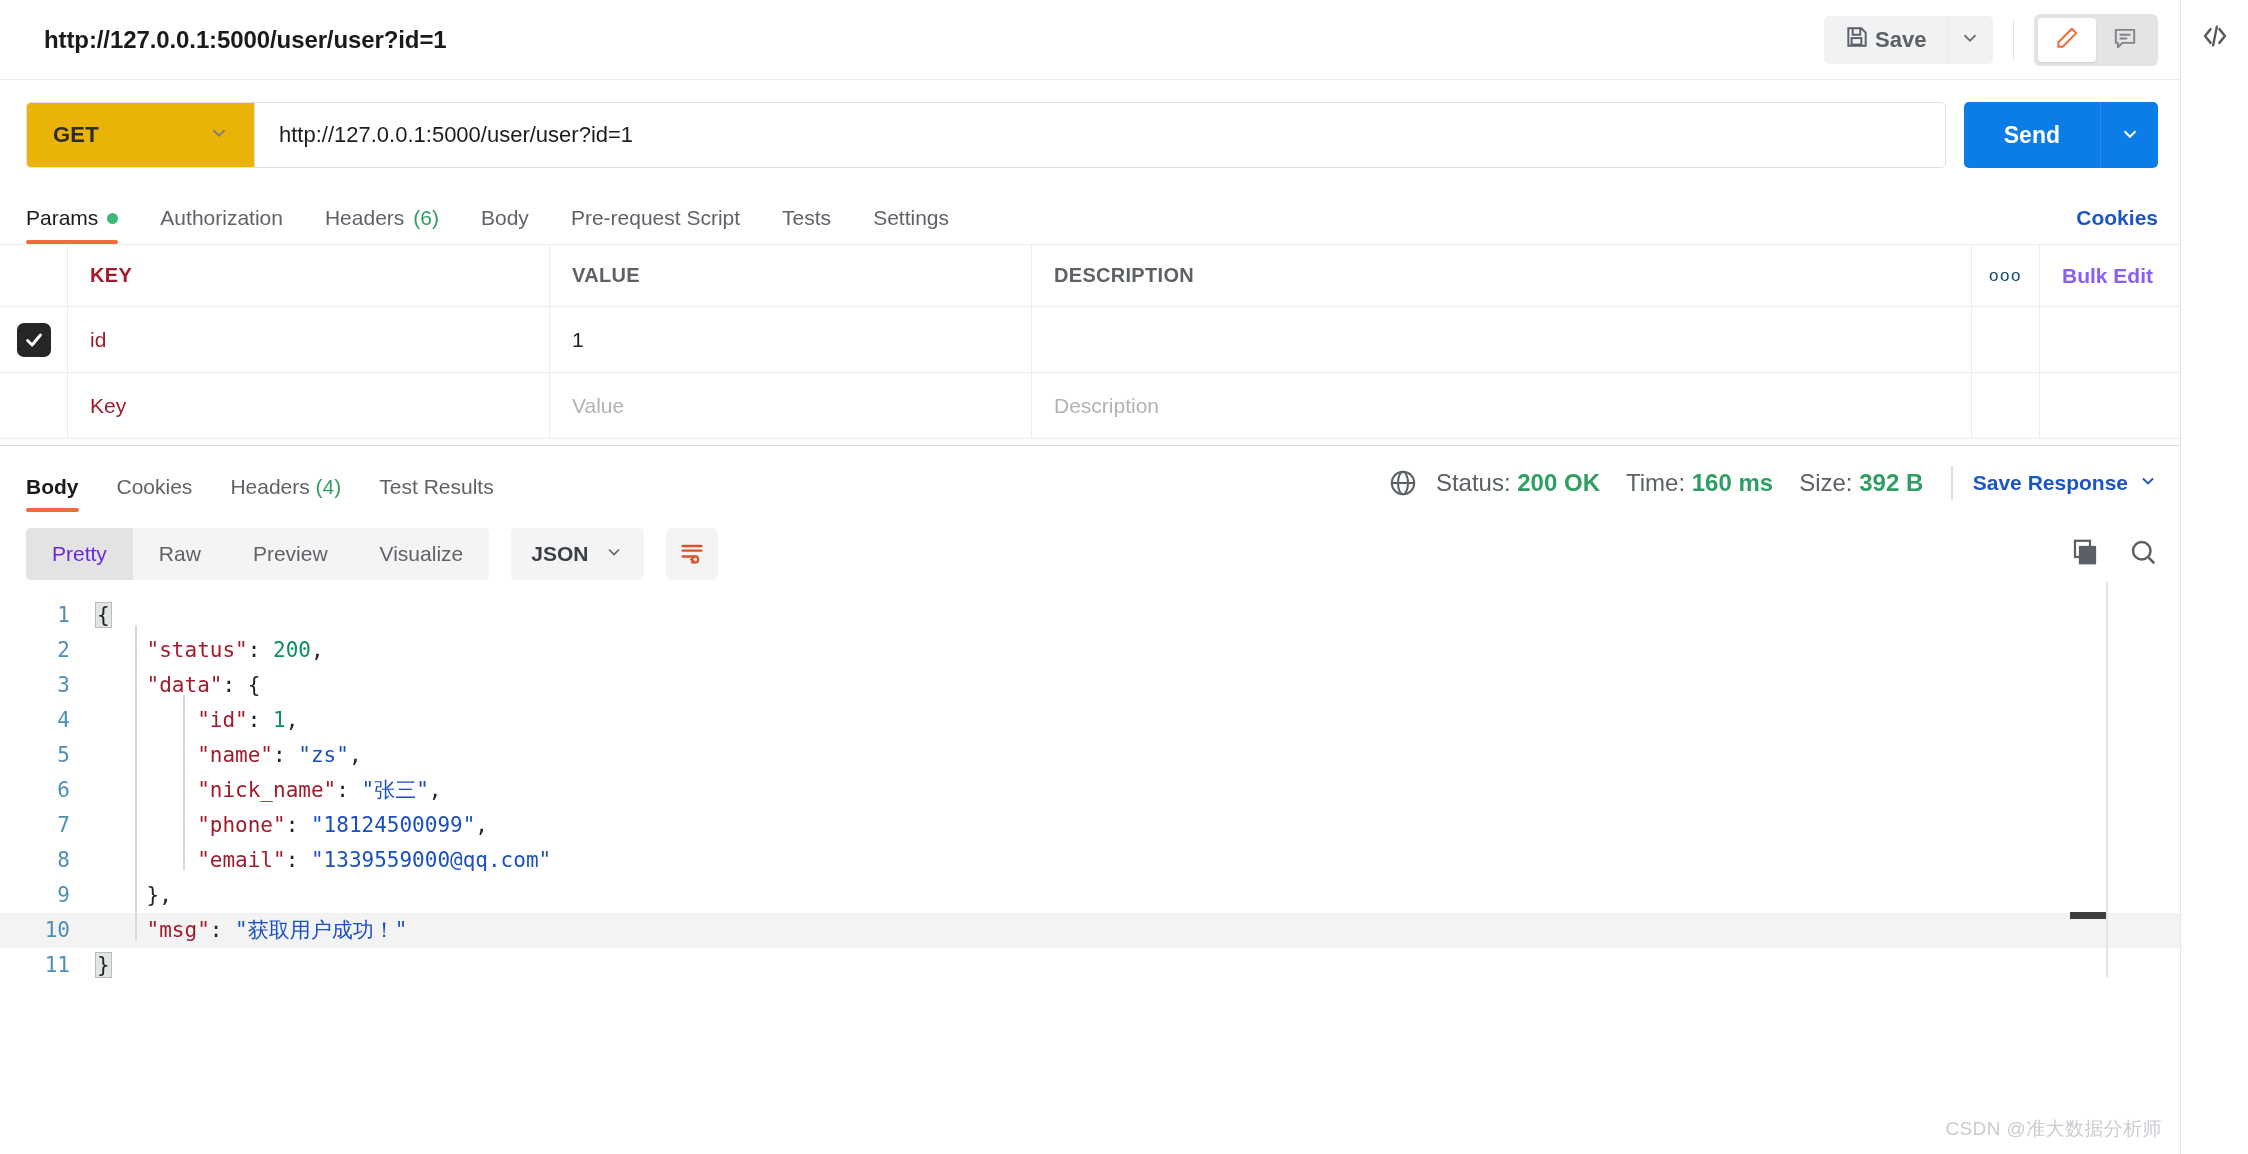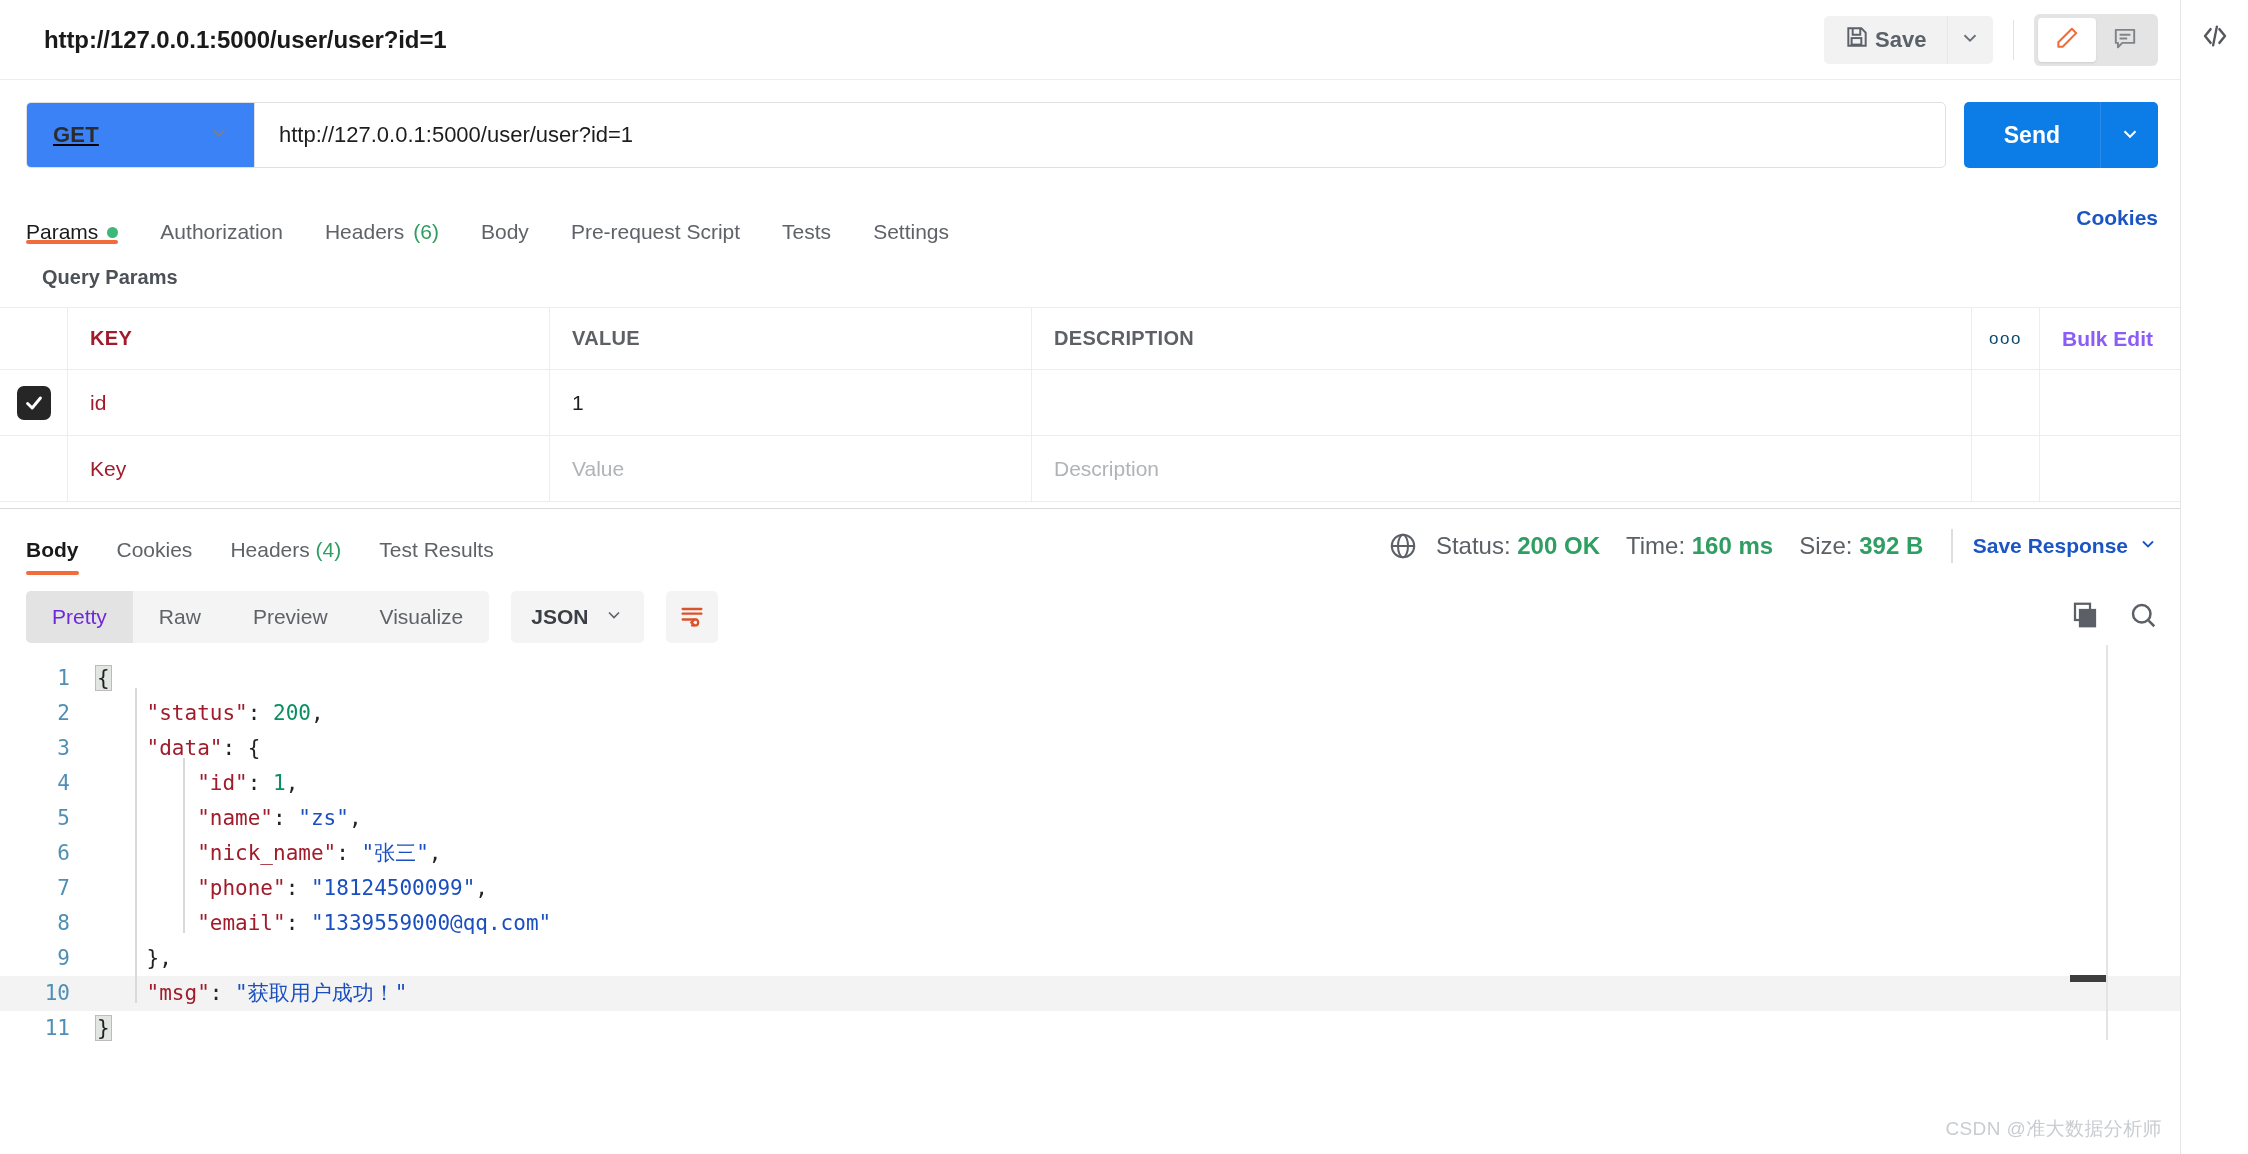--- a/index.html
+++ b/index.html
@@ -53,21 +53,21 @@
 
   
   .url-row { display: flex; align-items: center; padding: 22px 22px 22px 26px; gap: 18px; }
   .url-box {
     flex: 1; display: flex; align-items: center; height: 66px;
     border: 1.5px solid #e0e0e0; border-radius: 5px; background: #fff; overflow: hidden;
   }
   .method {
     display: flex; align-items: center; justify-content: space-between;
     width: 228px; height: 100%; padding: 0 24px 0 26px;
-    border-right: 1.5px solid #e0e0e0; cursor: pointer; background: #3b82f6; text-decoration: underline;
+    border-right: 1.5px solid #e0e0e0; cursor: pointer; background: #eab308;
   }
   .method-label { font-size: 22px; font-weight: 700; color: #2c2c2c; letter-spacing: .2px; }
   .url-input {
     flex: 1; height: 100%; border: none; outline: none; background: transparent;
     font-size: 22px; color: #1d1d1d; padding: 0 24px;
     font-family: "Liberation Sans", sans-serif;
   }
   .send-group { display: flex; align-items: stretch; height: 66px; }
   .send-btn {
     background: #0c7ce6; color: #fff; border: none; cursor: pointer;
@@ -80,21 +80,21 @@
     display: flex; align-items: center; justify-content: center;
   }
 
   
   .req-tabs {
     display: flex; align-items: flex-end; padding: 0 22px 0 26px; height: 54px;
     position: relative;
   }
   .tab {
     position: relative; font-size: 21px; color: #5f6368; cursor: pointer;
-    padding: 0 0 0 0; margin-right: 42px; display: flex; align-items: center; gap: 9px;
+    padding: 0 0 14px 0; margin-right: 42px; display: flex; align-items: center; gap: 9px;
     white-space: nowrap;
   }
   .tab.active { color: #1a1a1a; }
   .tab.active::after {
     content: ""; position: absolute; left: 0; right: 0; bottom: 0; height: 4px;
     background: #f26b3a; border-radius: 2px;
   }
   .dot-green { width: 11px; height: 11px; border-radius: 50%; background: #3cb878; display:inline-block; }
   .count { color: #2f9e62; }
   .cookies-link {
@@ -293,21 +293,20 @@
       </div>
       <div class="tab">
         <span>Tests</span>
       </div>
       <div class="tab">
         <span>Settings</span>
       </div>
       <div class="cookies-link">Cookies</div>
     </div>
 
-    <div class="section-label">Query Params</div>
 
     <div class="ptable">
       <div class="prow head">
         <div class="cb-cell"></div>
         <div class="pcell k colhdr">KEY</div>
         <div class="pcell v colhdr">VALUE</div>
         <div class="pcell d colhdr">DESCRIPTION</div>
         <div class="pcell dots">ooo</div>
         <div class="pcell bulk">Bulk Edit</div>
       </div>

